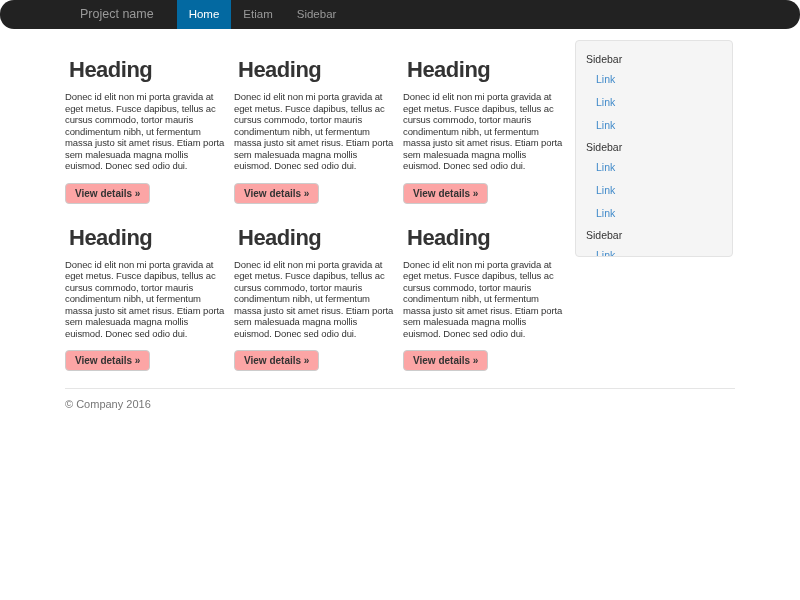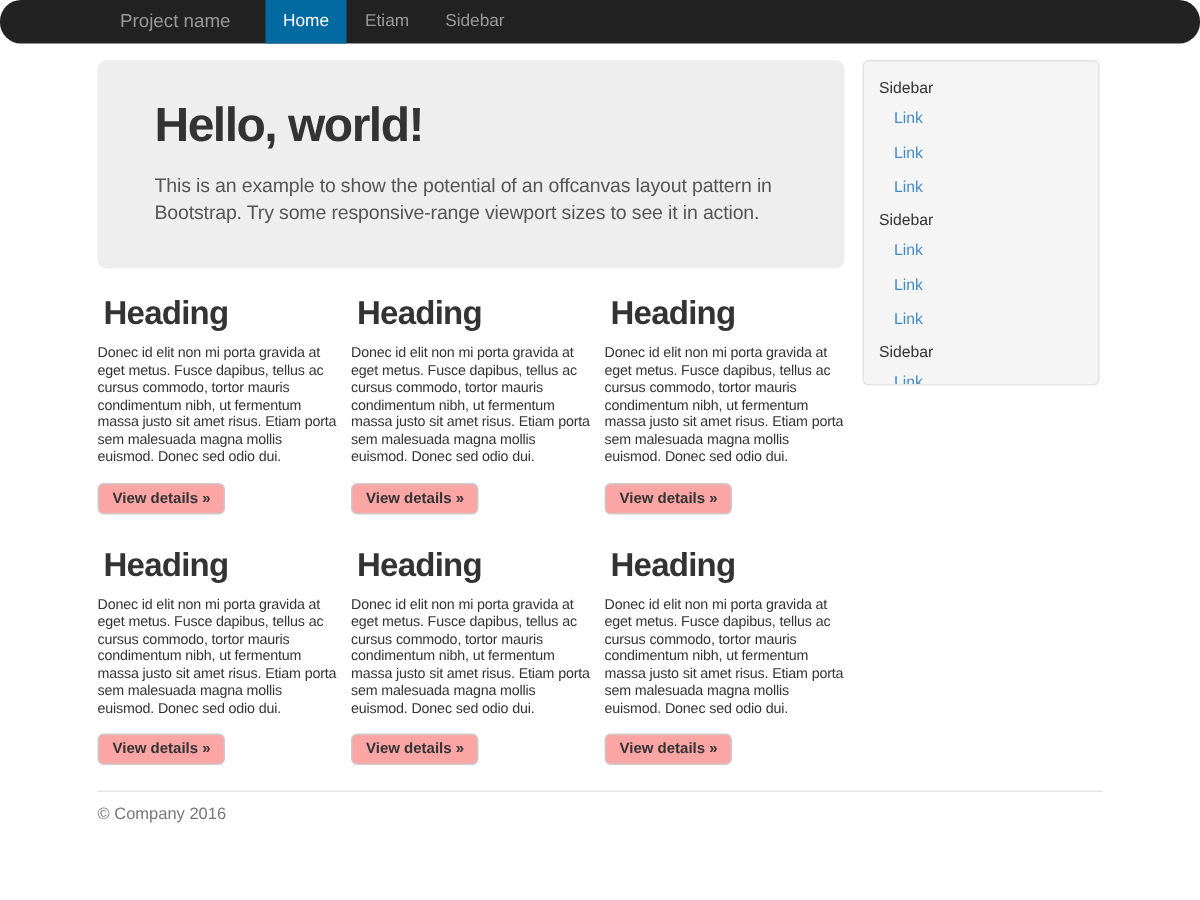--- a/index.html
+++ b/index.html
@@ -97,24 +97,20 @@
       <a class="nav-item">Etiam</a>
       <a class="nav-item">Sidebar</a>
     </div>
   </div>
 </nav>
 
 <div class="container">
   <div class="row">
     <div class="main-col">
 
-      <div class="jumbotron">
-        <h1>Hello, world!</h1>
-        <p>This is an example to show the potential of an offcanvas layout pattern in Bootstrap. Try some responsive-range viewport sizes to see it in action.</p>
-      </div>
 
       <div class="cards-row">
         <div class="card">
           <h2>Heading</h2>
           <p>Donec id elit non mi porta gravida at eget metus. Fusce dapibus, tellus ac cursus commodo, tortor mauris condimentum nibh, ut fermentum massa justo sit amet risus. Etiam porta sem malesuada magna mollis euismod. Donec sed odio dui.</p>
           <a class="btn">View details »</a>
         </div>
         <div class="card">
           <h2>Heading</h2>
           <p>Donec id elit non mi porta gravida at eget metus. Fusce dapibus, tellus ac cursus commodo, tortor mauris condimentum nibh, ut fermentum massa justo sit amet risus. Etiam porta sem malesuada magna mollis euismod. Donec sed odio dui.</p>

